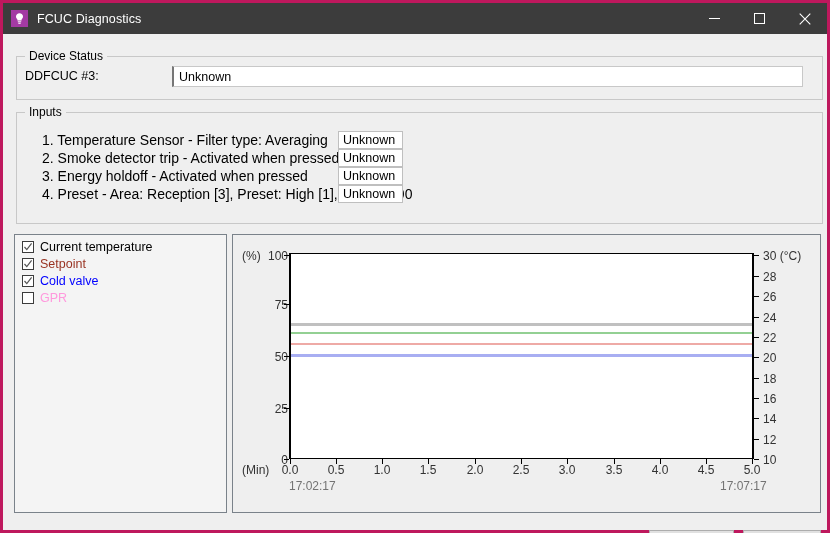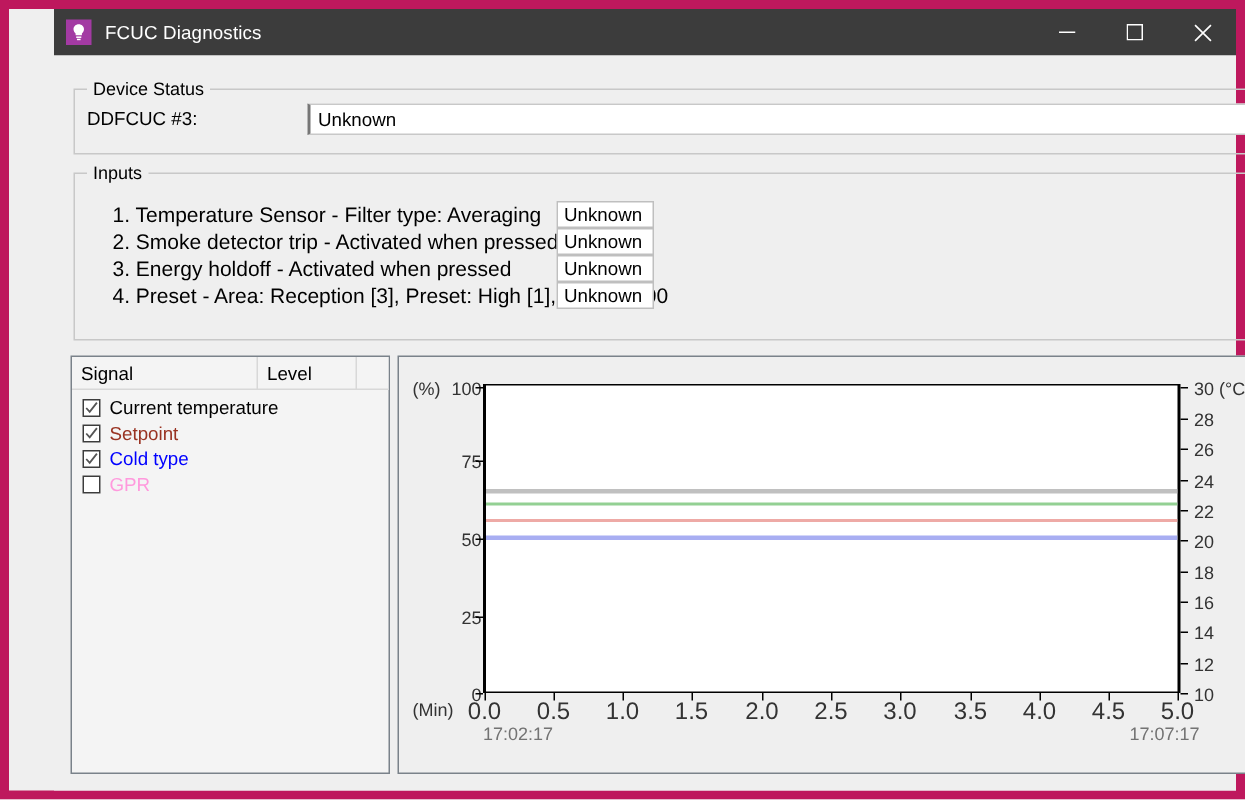--- a/index.html
+++ b/index.html
@@ -10,24 +10,23 @@
     font-family: "Liberation Sans", sans-serif;
     font-size: 12px;
     background: #ffffff;
     overflow: hidden;
   }
   .window {
     position: relative;
     width: 830px; height: 533px;
     box-sizing: border-box;
     background: #efefef;
-    border: 6px solid #be185d;
+    border: 3px solid #be185d;
     display: flex;
     flex-direction: column;
-    padding-left: 30px;
   }
   
   .titlebar {
     height: 31px;
     background: #3c3c3c;
     display: flex;
     align-items: center;
     flex: 0 0 auto;
     position: relative;
   }
@@ -219,21 +218,21 @@
   }
   .ytick-r { left: 530px; }
   .unit-pct {
     position: absolute;
     font-size: 12px;
     color: #333;
   }
   .xtick {
     position: absolute;
     top: 228px;
-    font-size: 16px;
+    font-size: 12px;
     color: #333;
     transform: translateX(-50%);
     white-space: nowrap;
   }
   .xtickmark {
     position: absolute;
     top: 224px;
     width: 1px; height: 5px;
     background: #000;
   }
@@ -322,25 +321,20 @@
         <span class="input-label">3. Energy holdoff - Activated when pressed</span>
         <div class="input-value">Unknown</div>
       </div>
       <div class="input-row" style="top:72px;">
         <span class="input-label">4. Preset - Area: Reception [3], Preset: High [1], Fade: 2000</span>
         <div class="input-value">Unknown</div>
       </div>
     </div>
 
     <div id="signal-panel">
-      <div class="sig-header">
-        <div class="sig-th c1">Signal</div>
-        <div class="sig-th c2">Level</div>
-        <div class="sig-th c3"></div>
-      </div>
       <div class="sig-rows">
 
         <div class="sig-row">
           <span class="chk">
             <svg width="10" height="10" viewBox="0 0 10 10">
                 <path d="M1.5 5 L3.8 7.6 L8.6 1.4" stroke="#555555" stroke-width="1.2" fill="none"></path>
               </svg>
           </span>
           <span class="sig-name" style="color:#000000;">Current temperature</span>
         </div>
@@ -355,21 +349,21 @@
         </div>
 
 
 
         <div class="sig-row">
           <span class="chk">
             <svg width="10" height="10" viewBox="0 0 10 10">
                 <path d="M1.5 5 L3.8 7.6 L8.6 1.4" stroke="#555555" stroke-width="1.2" fill="none"></path>
               </svg>
           </span>
-          <span class="sig-name" style="color:#0000ff;">Cold type</span>
+          <span class="sig-name" style="color:#0000ff;">Cold valve</span>
         </div>
 
         <div class="sig-row">
           <span class="chk unchecked"></span>
           <span class="sig-name" style="color:#ff99dd;">GPR</span>
         </div>
 
       </div>
     </div>
 

